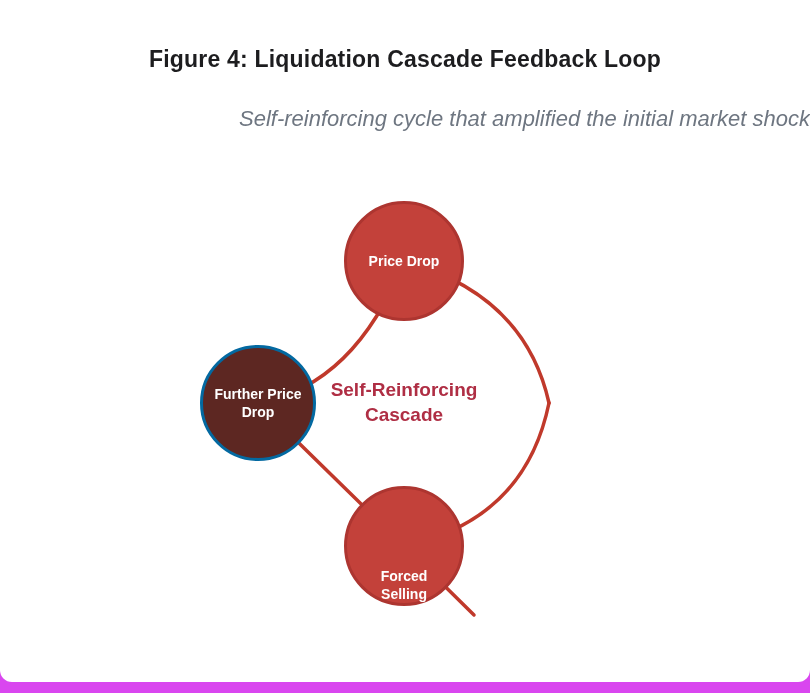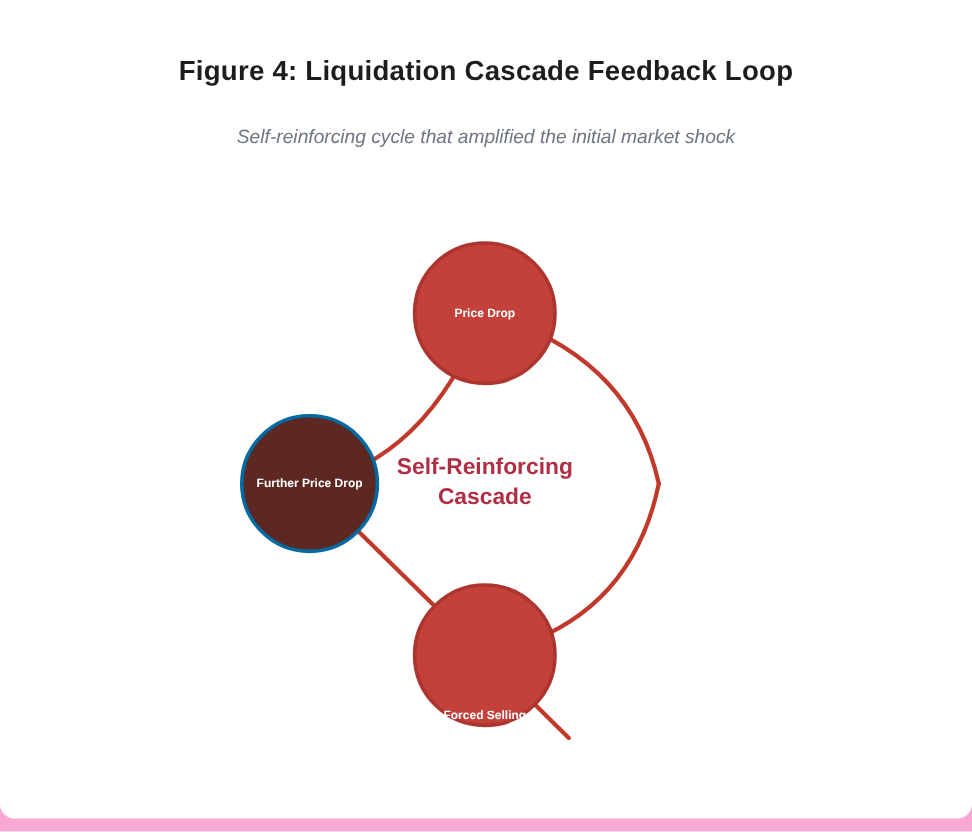--- a/index.html
+++ b/index.html
@@ -6,21 +6,21 @@
     margin: 0;
     padding: 0;
     background: #e9ebee;
     font-family: "Liberation Sans", sans-serif;
   }
   .page {
     position: relative;
     width: 810px;
     height: 693px;
     overflow: hidden;
-    background: #f9a8d4;
+    background: #d946ef;
   }
   .card {
     position: absolute;
     left: 0; top: 0;
     width: 810px;
     height: 682px;
     background: #ffffff;
     border-radius: 0 0 12px 12px;
   }
   .fig-title {
@@ -32,23 +32,23 @@
     font-size: 23px;
     font-weight: 700;
     color: #1d1d1f;
     letter-spacing: 0.2px;
   }
   .fig-subtitle {
     position: absolute;
     top: 106px;
     left: 0;
     width: 810px;
-    text-align: center;
+    text-align: right;
     font-style: italic;
-    font-size: 16px;
+    font-size: 22px;
     color: #6e7681;
   }
   .diagram {
     position: absolute;
     left: 0; top: 0;
     width: 810px;
     height: 693px;
   }
   .connectors {
     position: absolute;
@@ -63,21 +63,21 @@
     display: flex;
     align-items: center;
     justify-content: center;
     text-align: center;
   }
   .node .node-label {
     display: inline-block;
     max-width: 96px;
     color: #ffffff;
     font-weight: 700;
-    font-size: 10px;
+    font-size: 14px;
     line-height: 1.3;
   }
   .node-top {
     left: 344px; top: 201px; width: 120px; height: 120px;
     background: #c3413a;
     border: 3px solid #ad3530;
   }
   .node-right {
     left: 490px; top: 345px; width: 116px; height: 116px;
     background: #e9a43f;

